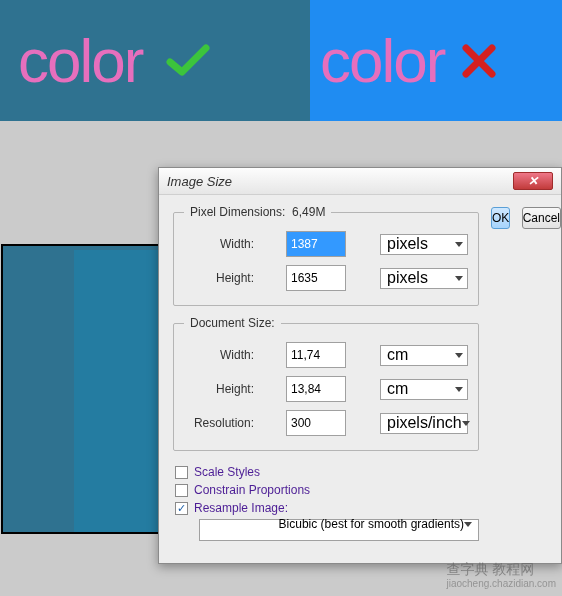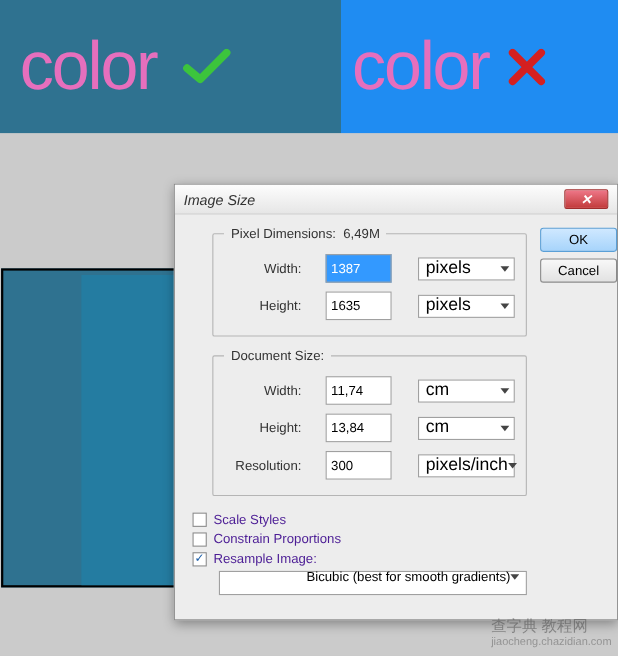--- a/index.html
+++ b/index.html
@@ -90,44 +90,43 @@
 }
 .dialog-body {
   padding: 10px 0 14px 14px;
   display: flex;
   gap: 12px;
 }
 .left-col { flex: 1; }
 .right-col {
   width: 90px;
   display: flex;
-  flex-direction: column;
   gap: 6px;
   padding-top: 2px;
+  justify-content: space-between;
 }
 .win-btn {
   height: 22px;
   border: 1px solid #8a8a8a;
   background: linear-gradient(#f8f8f8, #e2e2e2);
   border-radius: 3px;
   font-size: 12px;
   text-align: center;
   line-height: 20px;
   cursor: default;
 }
 .win-btn.primary {
   background: linear-gradient(#cfe8ff, #a7d4fb);
   border-color: #5a9fd6;
 }
 fieldset {
   border: 1px solid #b5b5b5;
   border-radius: 2px;
   padding: 12px 10px 14px 10px;
   margin-bottom: 10px;
-  margin-left: 20px;
 }
 legend {
   padding: 0 6px;
   font-size: 12px;
   color: #333;
 }
 .pixdim-legend { display: inline; }
 .row {
   display: flex;
   align-items: center;

